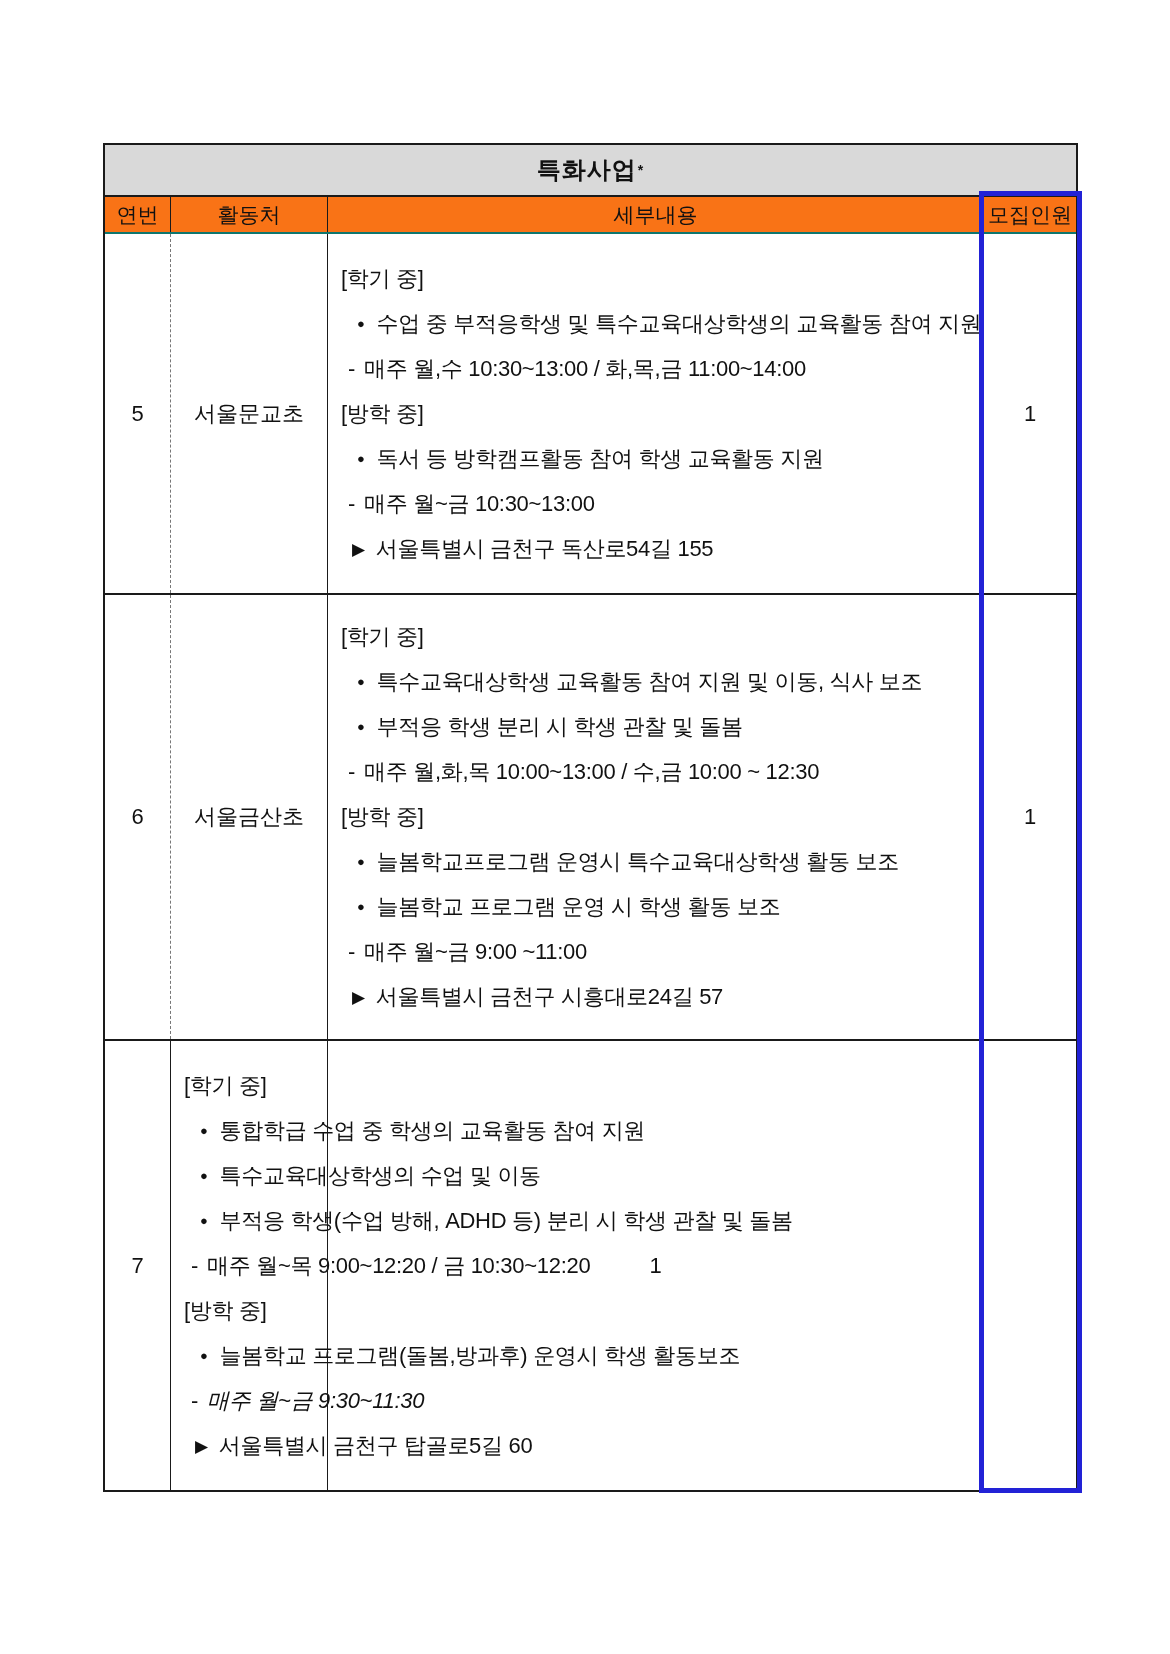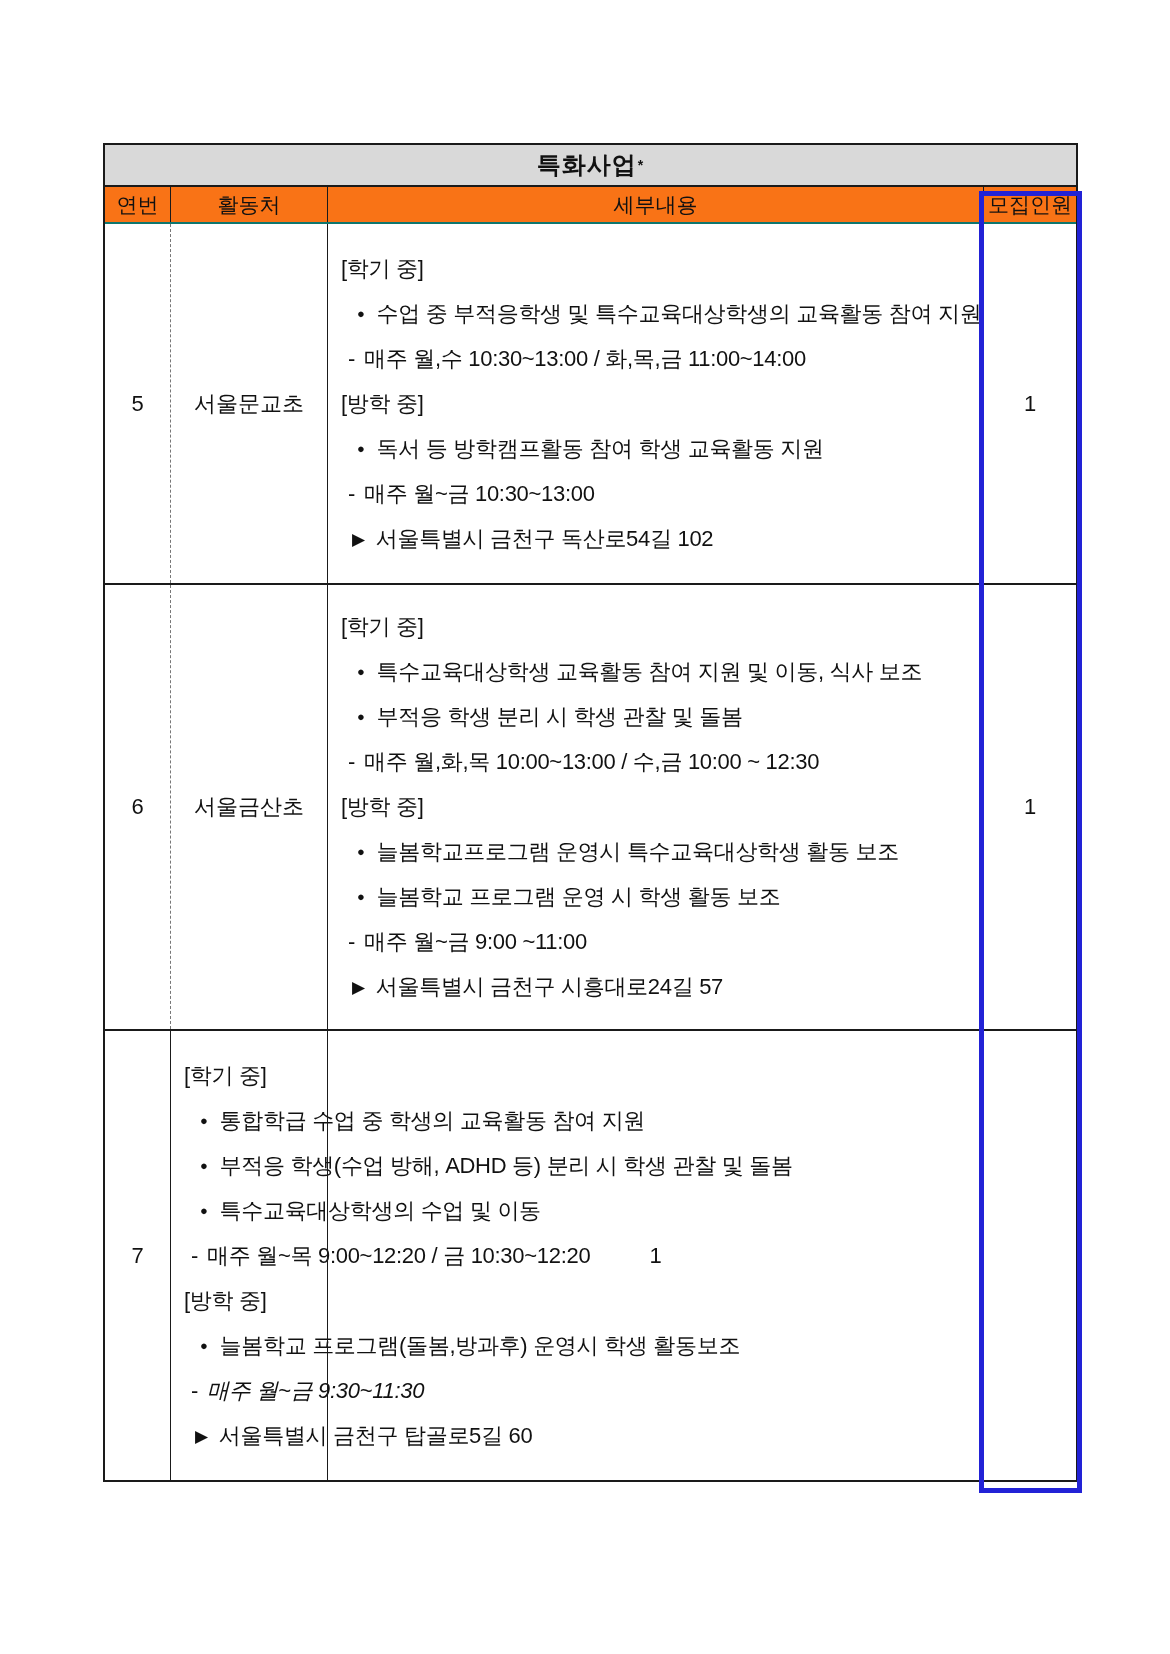--- a/index.html
+++ b/index.html
@@ -12,21 +12,21 @@
 
   .table-wrap {
     position:absolute; left:103px; top:143px;
     width:975px;
     border:2px solid #1a1a1a;
     background:#ffffff;
   }
 
   
   .title-row {
-    height:42px; background:#d9d9d9;
+    height:52px; background:#d9d9d9;
     border-bottom:2px solid #1a1a1a;
     display:flex; align-items:center; justify-content:center;
     font-size:24px; font-weight:bold; letter-spacing:1px;
   }
   .title-row sup { font-size:14px; font-weight:bold; margin-left:1px; }
 
   
   .grid-row {
     display:grid;
     grid-template-columns:65px 157px 656px 93px;
@@ -99,21 +99,21 @@
       <div class="grid-row body-row row-h-0">
         <div class="cell-no">5</div>
         <div class="cell-place">서울문교초</div>
         <div class="cell-details">
           <div class="line line-section"><div class="txt" style="display: inline;">[학기 중]</div></div>
           <div class="line line-bullet"><div class="marker marker-bullet">●</div><div class="txt" style="display: inline;">수업 중 부적응학생 및 특수교육대상학생의 교육활동 참여 지원</div></div>
           <div class="line line-dash"><div class="marker marker-dash">-</div><div class="txt" style="display: inline;">매주 월,수 10:30~13:00 / 화,목,금 11:00~14:00</div></div>
           <div class="line line-section"><div class="txt" style="display: inline;">[방학 중]</div></div>
           <div class="line line-bullet"><div class="marker marker-bullet">●</div><div class="txt" style="display: inline;">독서 등 방학캠프활동 참여 학생 교육활동 지원</div></div>
           <div class="line line-dash"><div class="marker marker-dash">-</div><div class="txt" style="display: inline;">매주 월~금 10:30~13:00</div></div>
-          <div class="line line-address"><div class="marker marker-address">▶</div><div class="txt" style="display: inline;">서울특별시 금천구 독산로54길 102</div></div>
+          <div class="line line-address"><div class="marker marker-address">▶</div><div class="txt" style="display: inline;">서울특별시 금천구 독산로54길 155</div></div>
         </div>
         <div class="cell-count">1</div>
       </div>
       <div class="grid-row body-row row-h-1">
         <div class="cell-no">6</div>
         <div class="cell-place">서울금산초</div>
         <div class="cell-details">
           <div class="line line-section"><div class="txt" style="display: inline;">[학기 중]</div></div>
           <div class="line line-bullet"><div class="marker marker-bullet">●</div><div class="txt" style="display: inline;">특수교육대상학생 교육활동 참여 지원 및 이동, 식사 보조</div></div>
           <div class="line line-bullet"><div class="marker marker-bullet">●</div><div class="txt" style="display: inline;">부적응 학생 분리 시 학생 관찰 및 돌봄</div></div>
@@ -124,22 +124,22 @@
           <div class="line line-dash"><div class="marker marker-dash">-</div><div class="txt" style="display: inline;">매주 월~금 9:00 ~11:00</div></div>
           <div class="line line-address"><div class="marker marker-address">▶</div><div class="txt" style="display: inline;">서울특별시 금천구 시흥대로24길 57</div></div>
         </div>
         <div class="cell-count">1</div>
       </div>
       <div class="grid-row body-row row-h-2">
         <div class="cell-no">7</div>
         <div class="cell-details">
           <div class="line line-section"><div class="txt" style="display: inline;">[학기 중]</div></div>
           <div class="line line-bullet"><div class="marker marker-bullet">●</div><div class="txt" style="display: inline;">통합학급 수업 중 학생의 교육활동 참여 지원</div></div>
+          <div class="line line-bullet"><div class="marker marker-bullet">●</div><div class="txt" style="display: inline;">특수교육대상학생의 수업 및 이동</div></div>
           <div class="line line-bullet"><div class="marker marker-bullet">●</div><div class="txt" style="display: inline;">부적응 학생(수업 방해, ADHD 등) 분리 시 학생 관찰 및 돌봄</div></div>
-          <div class="line line-bullet"><div class="marker marker-bullet">●</div><div class="txt" style="display: inline;">특수교육대상학생의 수업 및 이동</div></div>
           <div class="line line-dash"><div class="marker marker-dash">-</div><div class="txt" style="display: inline;">매주 월~목 9:00~12:20 / 금 10:30~12:20</div></div>
           <div class="line line-section"><div class="txt" style="display: inline;">[방학 중]</div></div>
           <div class="line line-bullet"><div class="marker marker-bullet">●</div><div class="txt" style="display: inline;">늘봄학교 프로그램(돌봄,방과후) 운영시 학생 활동보조</div></div>
           <div class="line line-dash"><div class="marker marker-dash">-</div><div class="txt" style="display: inline; font-style: italic;">매주 월~금 9:30~11:30</div></div>
           <div class="line line-address"><div class="marker marker-address">▶</div><div class="txt" style="display: inline;">서울특별시 금천구 탑골로5길 60</div></div>
         </div>
         <div class="cell-count">1</div>
       </div>
     </div>
 

